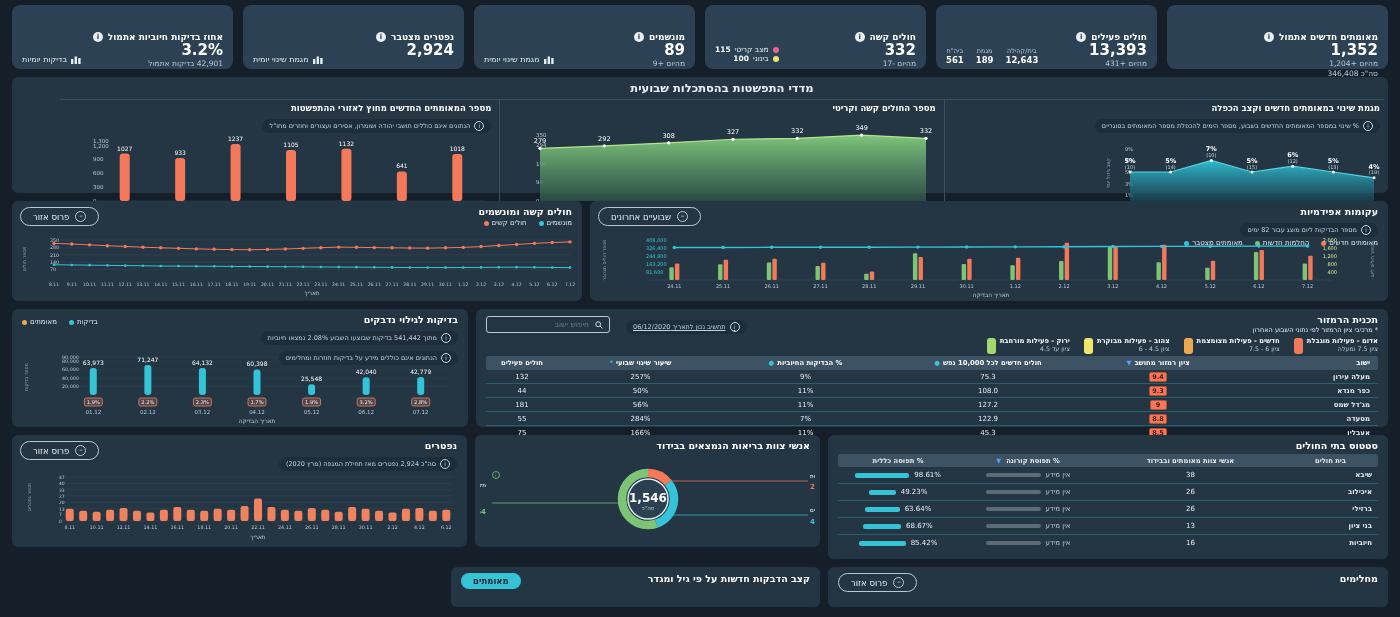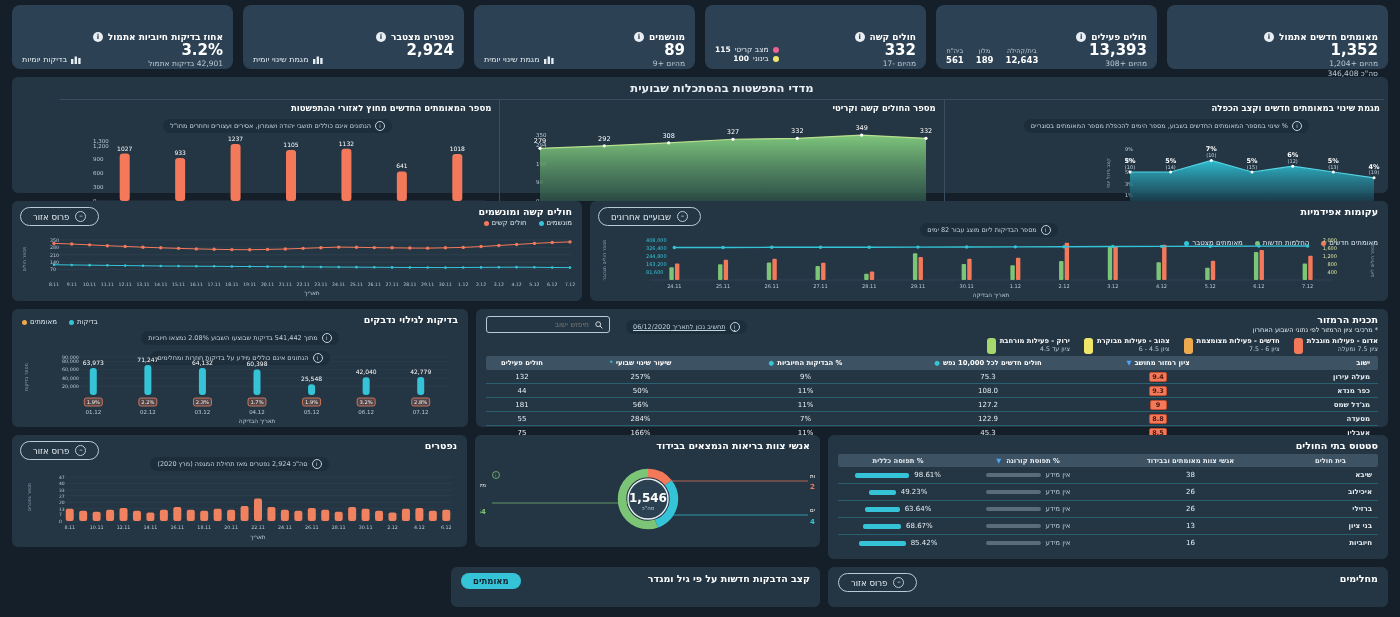--- a/index.html
+++ b/index.html
@@ -62,21 +62,21 @@
     border:1px solid #b9c9d6;border-radius:11px;background:transparent;color:#e8eef3;
     font-size:8.5px;padding:3px 12px;cursor:pointer;font-family:inherit;}
   .minus-badge{width:9px;height:9px;border:1px solid #b9c9d6;border-radius:50%;display:inline-flex;
     align-items:center;justify-content:center;font-size:7px;line-height:1;}
   .minus-badge::after{content:"–";}
   .pill-static{position:static;}
   .pill-filled{border:none;background:#35c4d7;color:#13222c;font-weight:bold;}
   .legend{display:flex;gap:12px;justify-content:flex-start;margin-top:2px;}
   .li{display:flex;align-items:center;gap:3px;font-size:7px;color:#dfe9f0;cursor:pointer;}
   .li-dot{width:5px;height:5px;border-radius:50%;display:inline-block;}
-  .head-right{text-align:center;}
+  .head-right{text-align:right;}
 
   
   .rz-top{position:relative;height:42px;}
   .rz-note{font-size:6.5px;color:#e4edf3;text-align:right;margin-top:1px;}
   .rz-legend{display:flex;gap:14px;justify-content:flex-start;margin-top:3px;}
   .rl-item{display:flex;gap:4px;align-items:flex-start;cursor:pointer;}
   .rl-swatch{width:9px;height:16px;border-radius:3px;flex:0 0 auto;margin-top:1px;}
   .rl-label{font-size:6.8px;font-weight:bold;color:#fff;}
   .rl-sub{font-size:6.3px;color:#b9c9d6;}
   .search-box{position:absolute;left:0;top:2px;display:flex;align-items:center;gap:4px;
@@ -123,28 +123,28 @@
     <div class="card-sub">מהיום +1,204</div>
     <div class="card-sub">סה"כ 346,408</div>
   </div>
 
   <div class="card">
     <div class="card-title">
       <span>חולים פעילים</span>
       <span class="info-badge"></span>
     </div>
     <div class="card-value">13,393</div>
-    <div class="card-sub">מהיום +308</div>
+    <div class="card-sub">מהיום +431</div>
     <div class="card-stats">
       <div class="cs">
         <div class="cs-label">בית/קהילה</div>
         <div class="cs-value">12,643</div>
       </div>
       <div class="cs">
-        <div class="cs-label">מלון</div>
+        <div class="cs-label">מגמת</div>
         <div class="cs-value">189</div>
       </div>
       <div class="cs">
         <div class="cs-label">ביה"ח</div>
         <div class="cs-value">561</div>
       </div>
     </div>
   </div>
 
   <div class="card">

